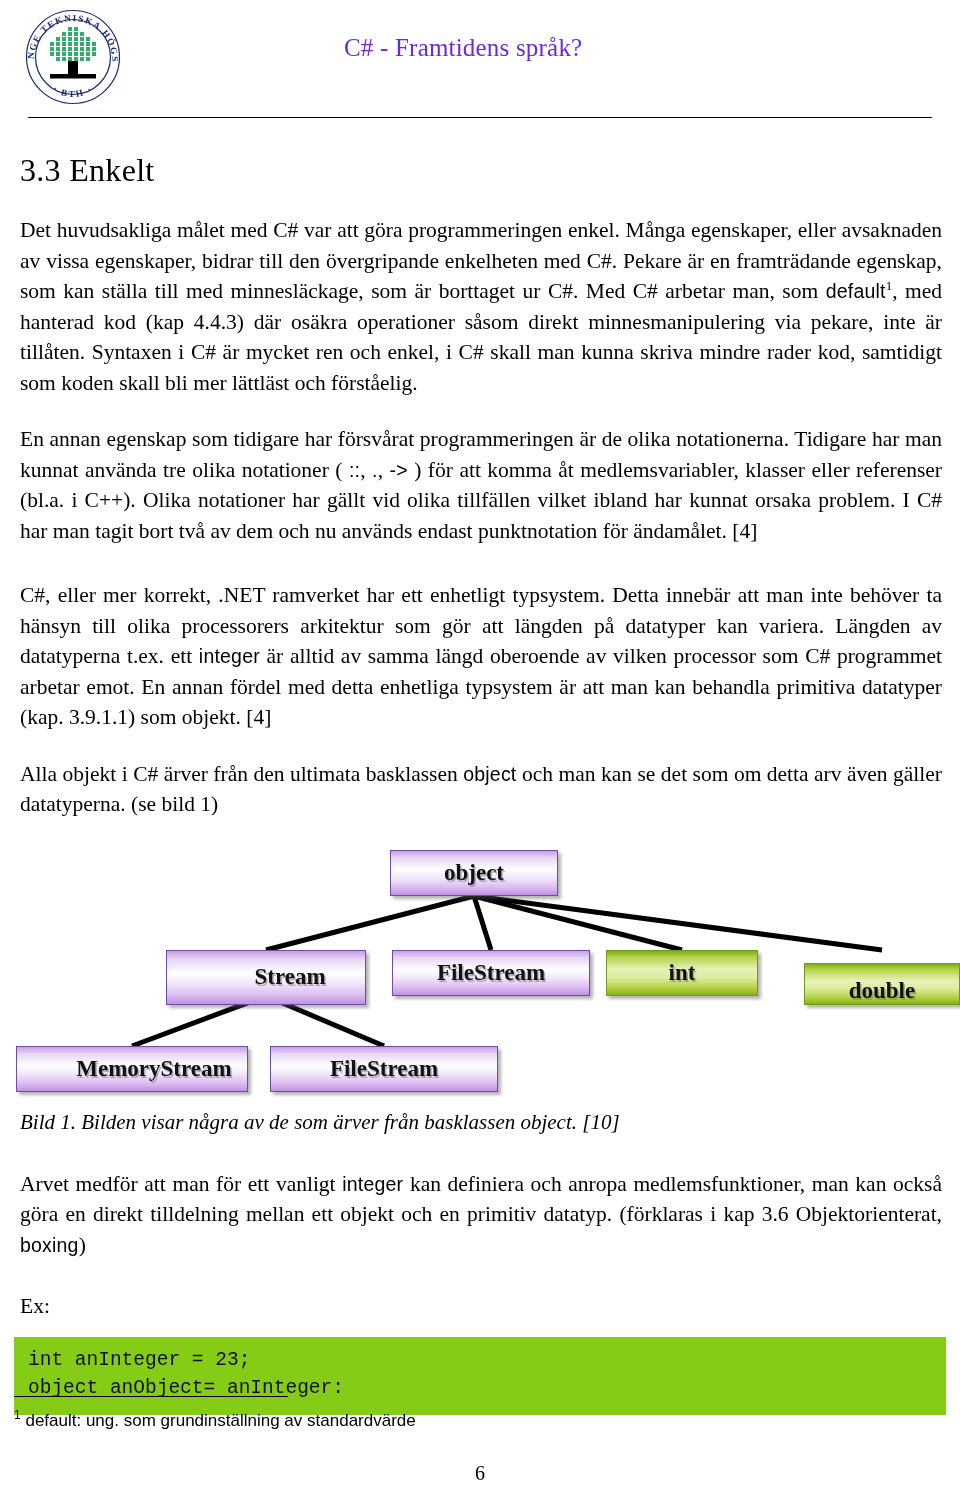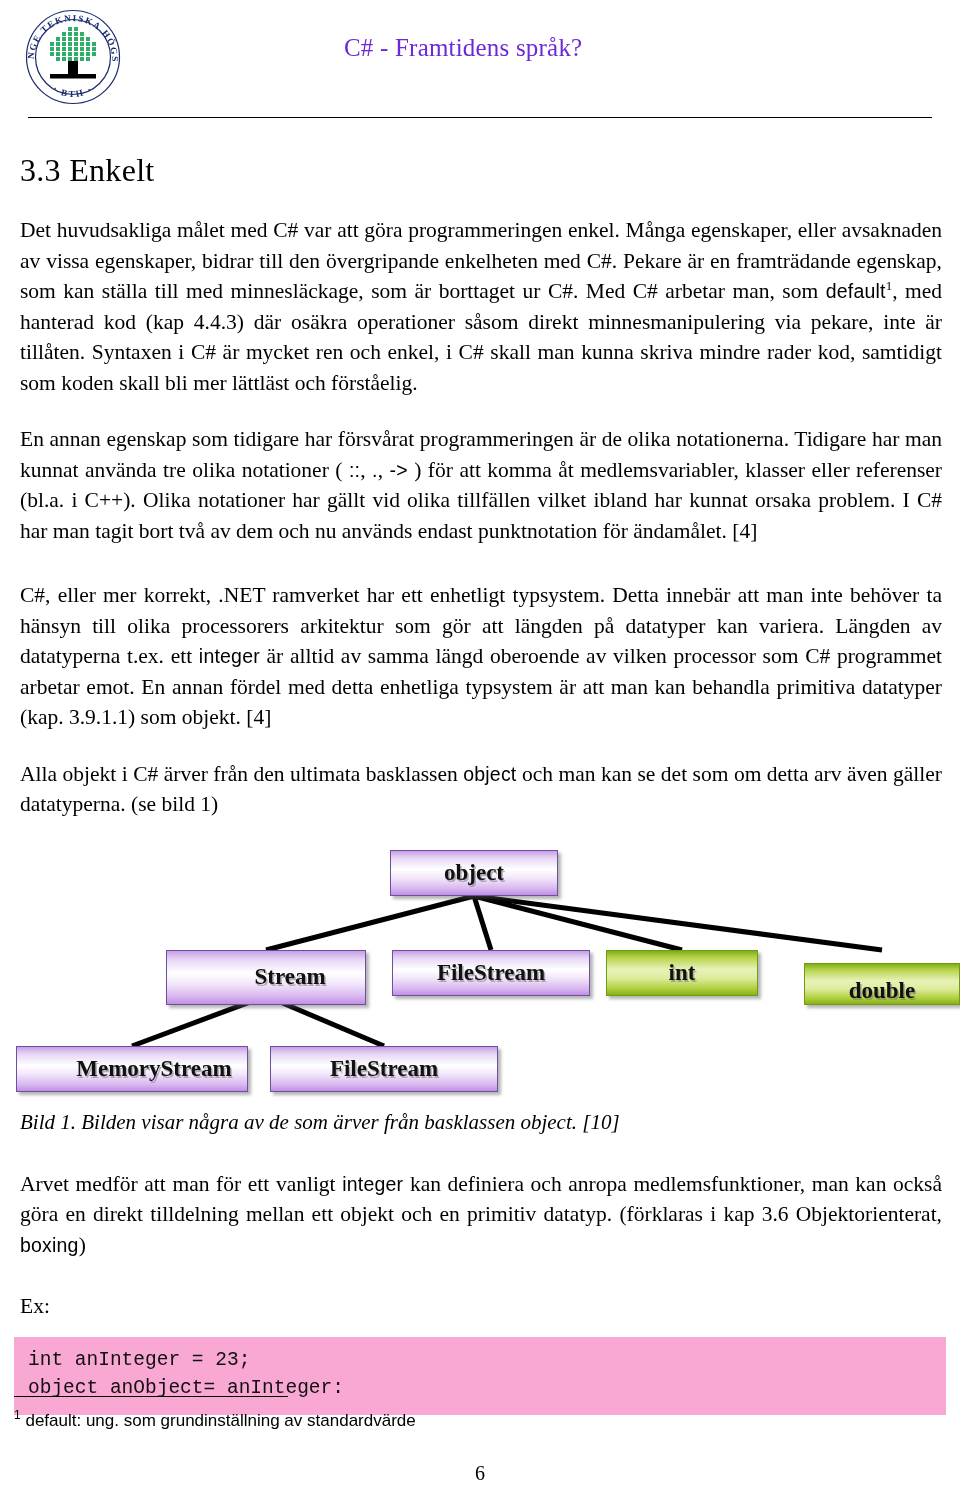--- a/index.html
+++ b/index.html
@@ -131,21 +131,21 @@
     font-size: 21px;
     margin: 0 0 0 6px;
   }
 
   
   .ex-label {
     font-size: 21.5px;
     margin: 0 0 0 6px;
   }
   .code-block {
-    background: #f9a8d4;
+    background: #84cc16;
     margin: 18px 0 0 0;
     padding: 10px 14px 12px 14px;
     font-family: "Liberation Mono", "DejaVu Sans Mono", monospace;
     font-size: 19.5px;
     line-height: 1.42;
     color: #111;
     white-space: pre;
   }
 
   

